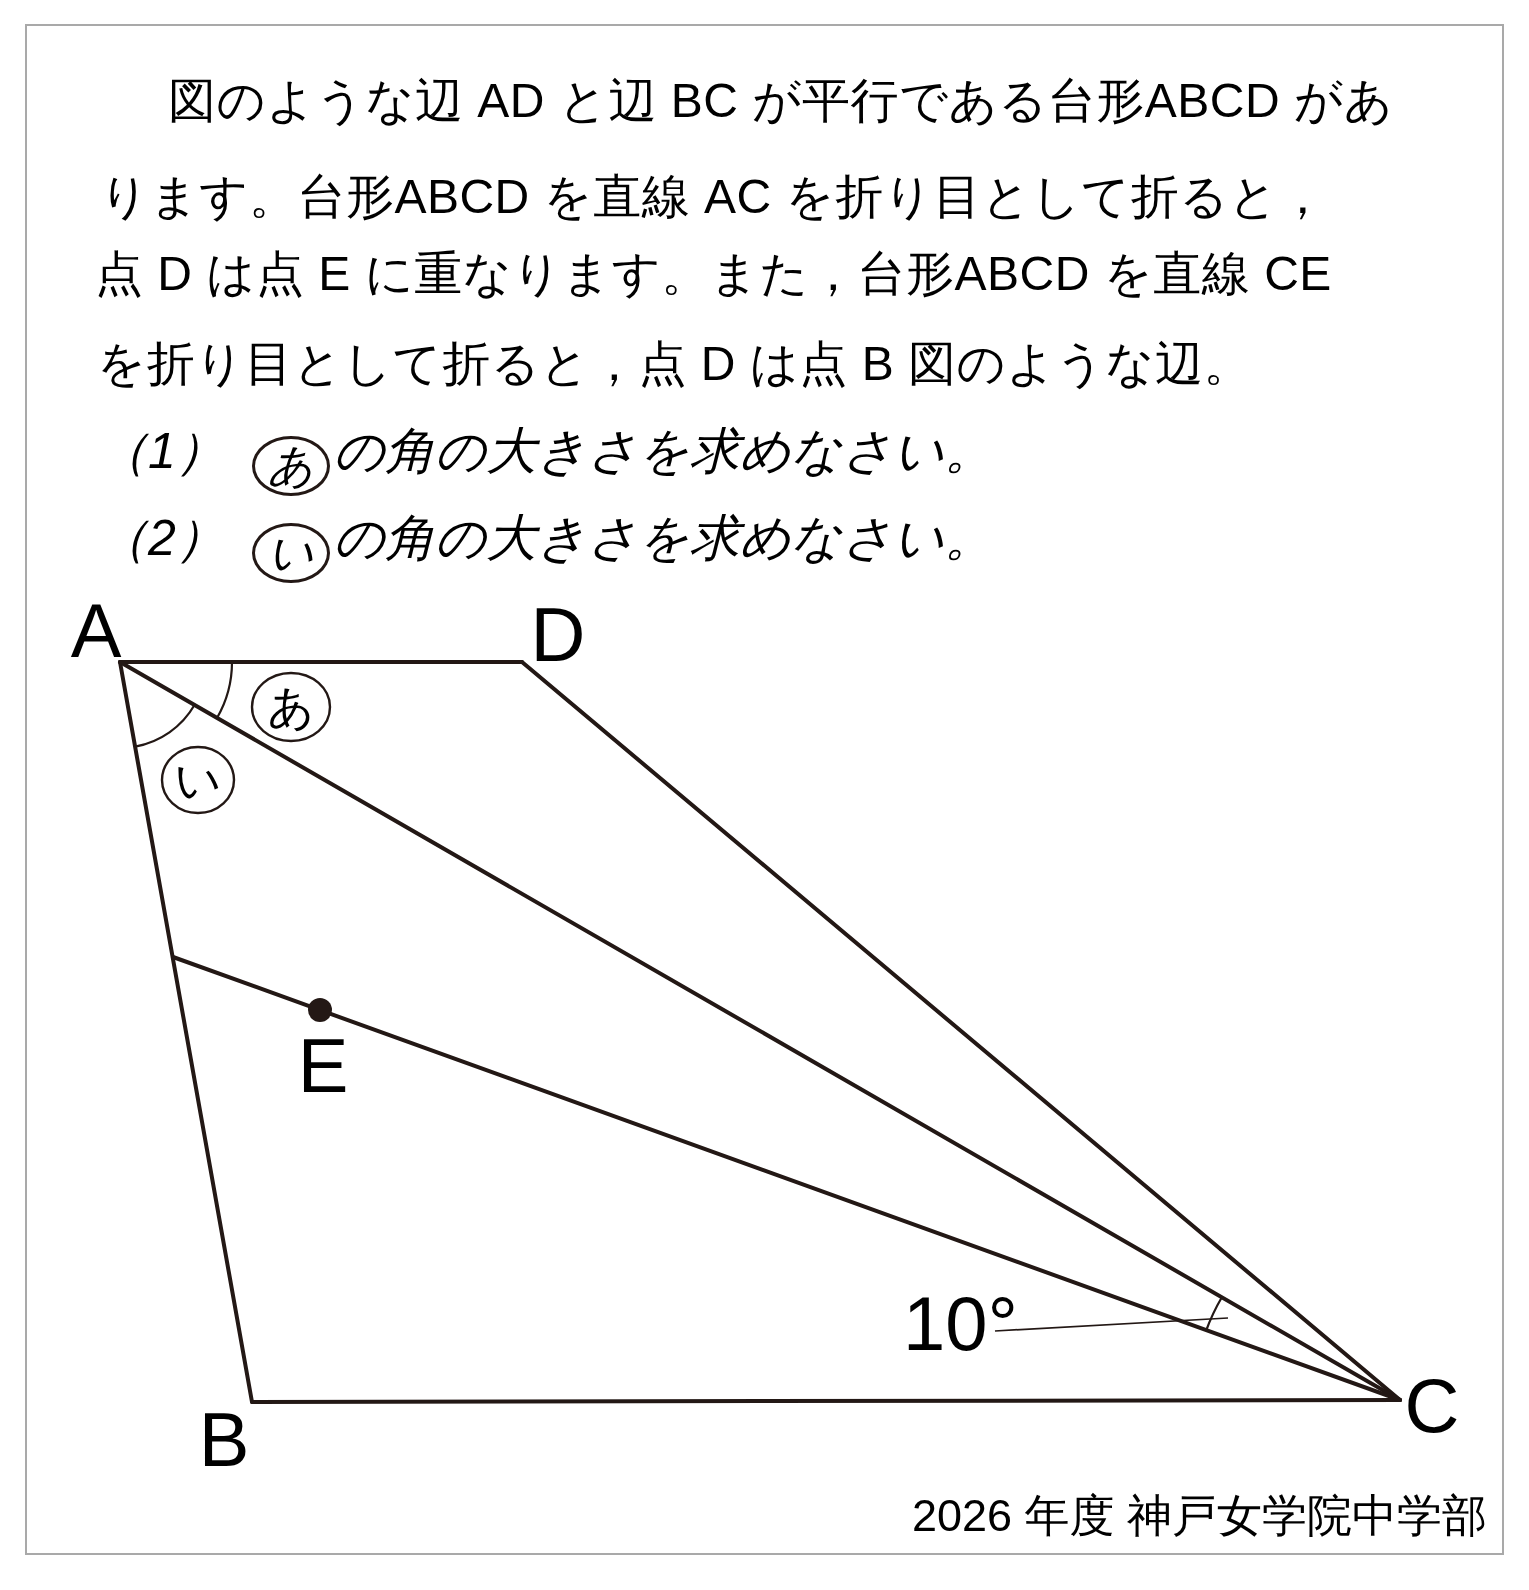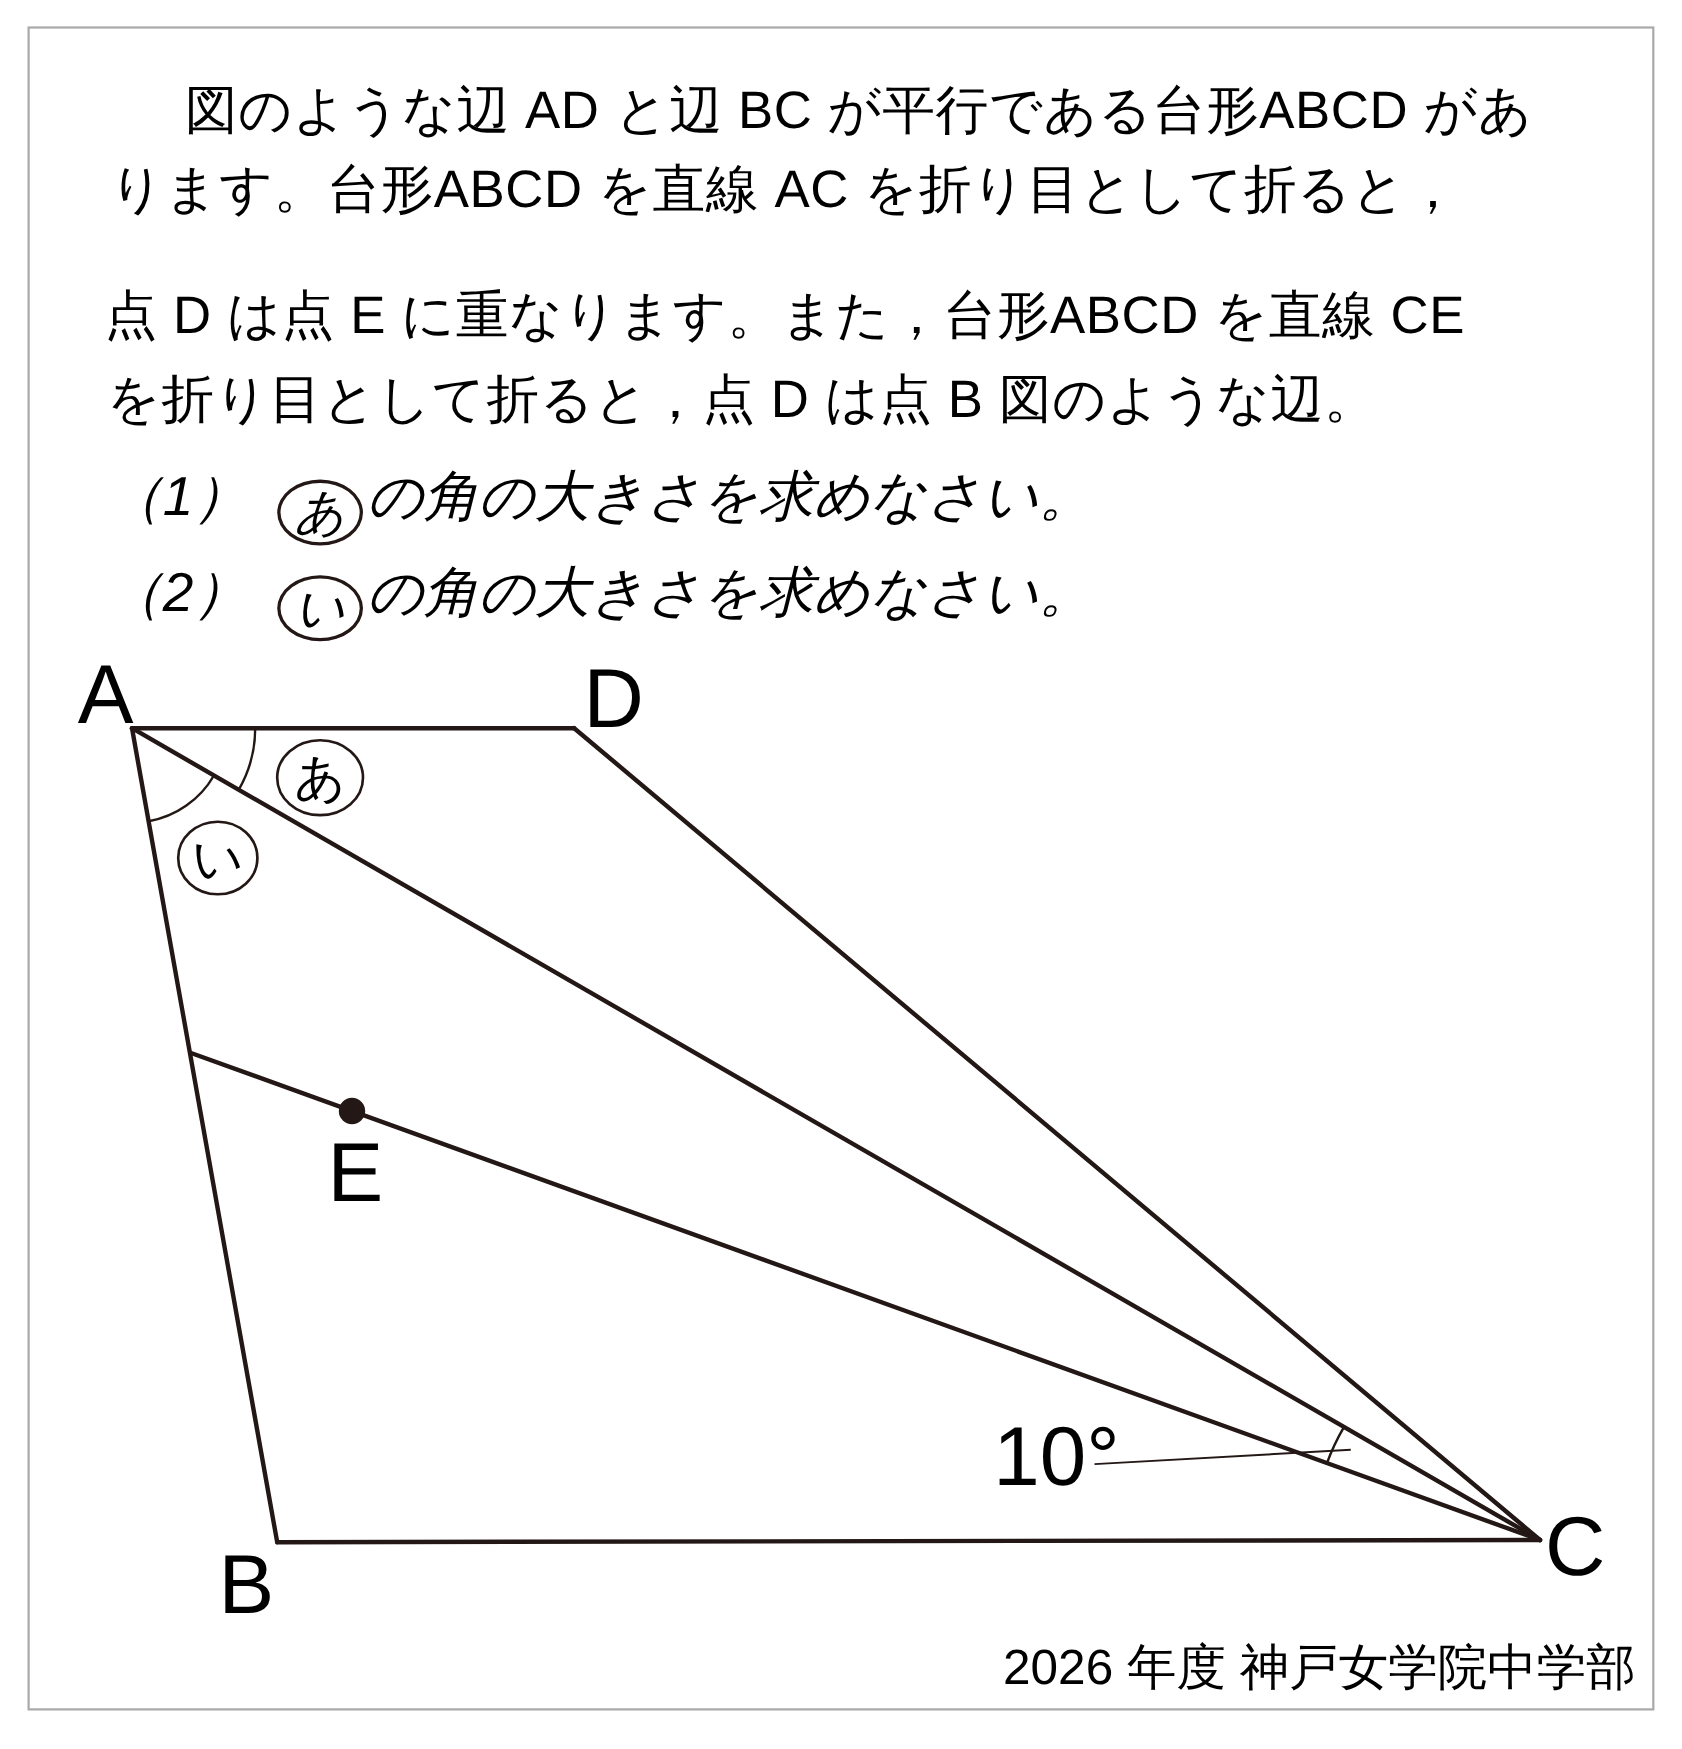--- a/index.html
+++ b/index.html
@@ -36,22 +36,22 @@
   .figellipse{stroke:#231815;stroke-width:2.4;fill:#ffffff;}
   .vlabel{font-size:76px;fill:#000;font-family:"Liberation Sans","DejaVu Sans",sans-serif;}
   .klabel{font-size:46px;fill:#000;font-family:"Liberation Sans","DejaVu Sans",sans-serif;}
 </style>
 </head>
 <body>
 
 <div class="frame"></div>
 
 <div class="pline" style="left:168px;top:73px">図のような辺 AD と辺 BC が平行である台形ABCD があ</div>
-<div class="pline" style="left:100px;top:145px">ります。台形ABCD を直線 AC を折り目として折ると，</div>
-<div class="pline" style="left:95px;top:260px">点 D は点 E に重なります。また，台形ABCD を直線 CE</div>
+<div class="pline" style="left:100px;top:169px">ります。台形ABCD を直線 AC を折り目として折ると，</div>
+<div class="pline" style="left:95px;top:246px">点 D は点 E に重なります。また，台形ABCD を直線 CE</div>
 <div class="pline" style="left:97px;top:336px">を折り目として折ると，点 D は点 B 図のような辺。</div>
 
 <div class="qrow" style="left:98px;top:423px">
   <span>（1）</span><span class="maru">あ</span><span>の角の大きさを求めなさい。</span>
 </div>
 
 <div class="qrow" style="left:98px;top:510px">
   <span>（2）</span><span class="maru">い</span><span>の角の大きさを求めなさい。</span>
 </div>
 

